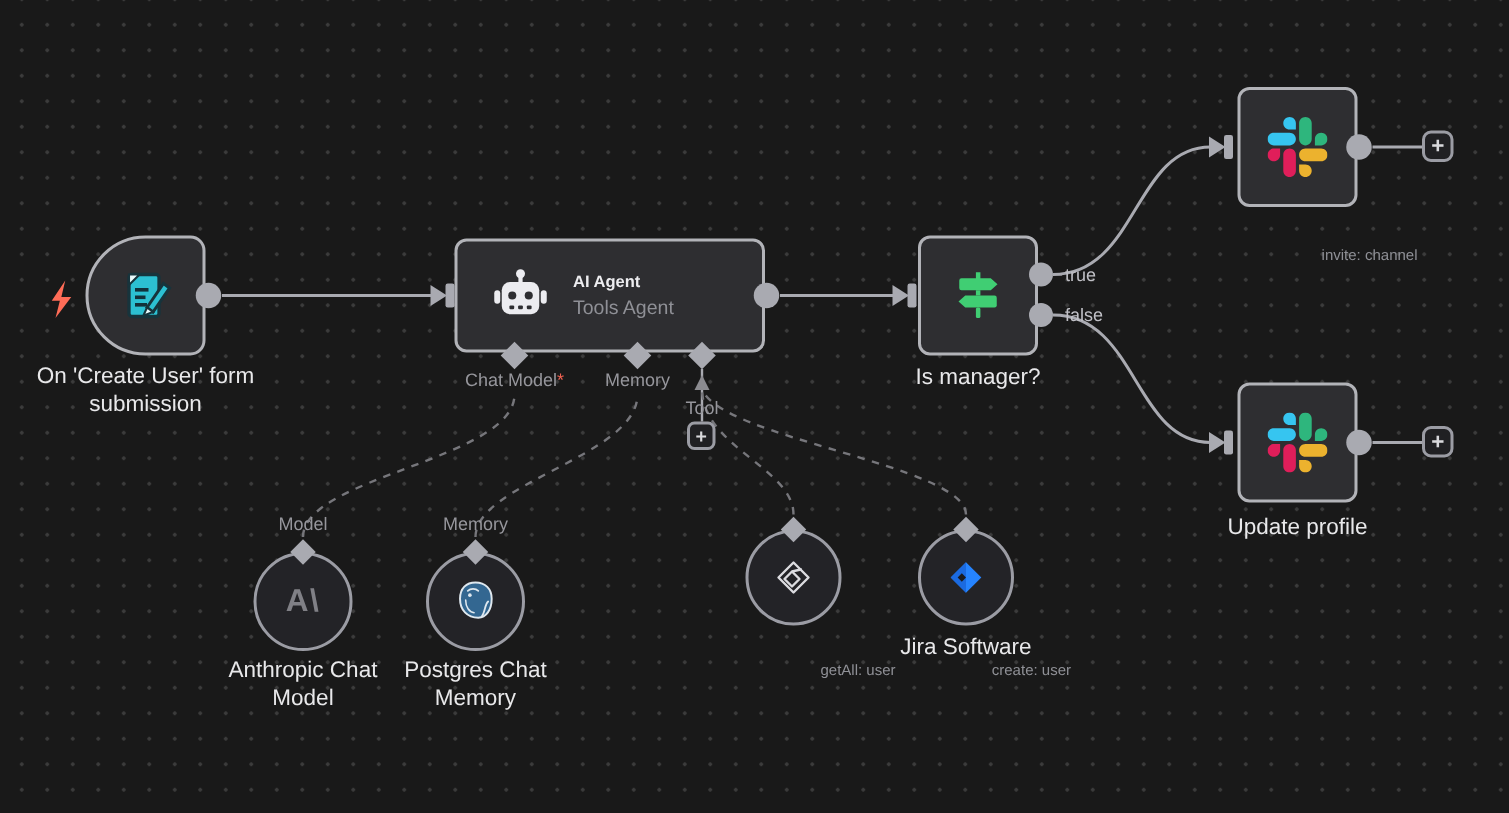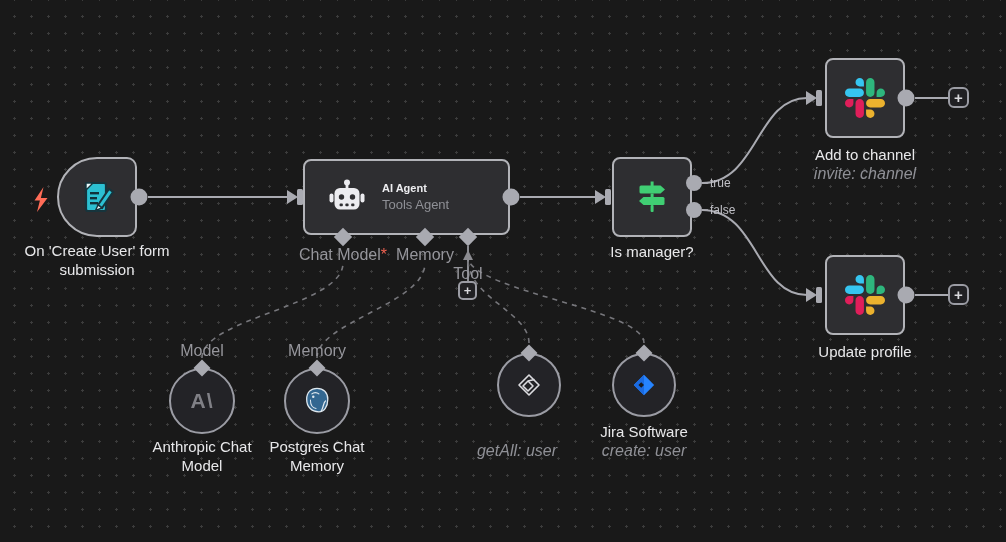--- a/index.html
+++ b/index.html
@@ -27,22 +27,22 @@
   .c-anthropic{left:169px;top:368px;width:66px;height:66px;}
   .c-postgres{left:284px;top:368px;width:66px;height:66px;}
   .c-entra{left:497px;top:353px;width:64px;height:64px;}
   .c-jira{left:612px;top:353px;width:64px;height:64px;}
 
   .agent-text{display:flex;flex-direction:column;}
   .agent-title{font-size:11px;font-weight:700;color:#ededf0;}
   .agent-sub{font-size:13px;color:#8f9096;margin-top:3px;}
 
   .lbl{position:absolute;color:#e8e8ea;font-size:15px;font-weight:500;line-height:1.25;text-align:center;}
-  .sub{position:absolute;color:#8f9096;font-size:16px;text-align:center;font-style:italic;}
-  .portlbl{position:absolute;color:#96969c;font-size:16px;white-space:nowrap;transform:translateX(-50%);}
+  .sub{position:absolute;color:#8f9096;font-size:10px;text-align:right;}
+  .portlbl{position:absolute;color:#96969c;font-size:12px;white-space:nowrap;transform:translateX(-50%);}
   .req{color:#f06252;}
   .branchlbl{position:absolute;color:#c0c0c6;font-size:12px;}
   .plusbtn{
     position:absolute;width:21px;height:21px;border:2px solid #9b9ca4;border-radius:6px;
     background:#202023;color:#d8d8dc;display:flex;align-items:center;justify-content:center;
     font-size:15px;font-weight:700;box-sizing:border-box;line-height:1;
   }
   .plus-tool{left:458px;top:281px;width:19px;height:19px;font-size:13px;border-radius:5px;}
   .plus-1{left:948px;top:87px;}
   .plus-2{left:948px;top:284px;}
@@ -202,21 +202,20 @@
     </div>
   <div class="plusbtn plus-1">
       <span>+</span>
     </div>
   <div class="plusbtn plus-2">
       <span>+</span>
     </div>
 
   <div class="lbl" style="left:582px;top:243px;width:140px;">Is manager?</div>
   <div class="lbl" style="left:7px;top:242px;width:180px;">On 'Create User' form submission</div>
-  <div class="lbl" style="left:785px;top:146px;width:160px;">Add to channel</div>
   <div class="sub" style="left:785px;top:165px;width:160px;">invite: channel</div>
   <div class="lbl" style="left:785px;top:343px;width:160px;">Update profile</div>
 
   <div class="portlbl" style="left:343px;top:246px;"><span>Chat Model</span><span class="req">*</span></div>
   <div class="portlbl" style="left:425px;top:246px;">Memory</div>
   <div class="portlbl" style="left:468px;top:246px;margin-top:19px;">Tool</div>
 
   <span class="branchlbl" style="left:710px;top:176px;">true</span>
   <span class="branchlbl" style="left:710px;top:203px;">false</span>
 

